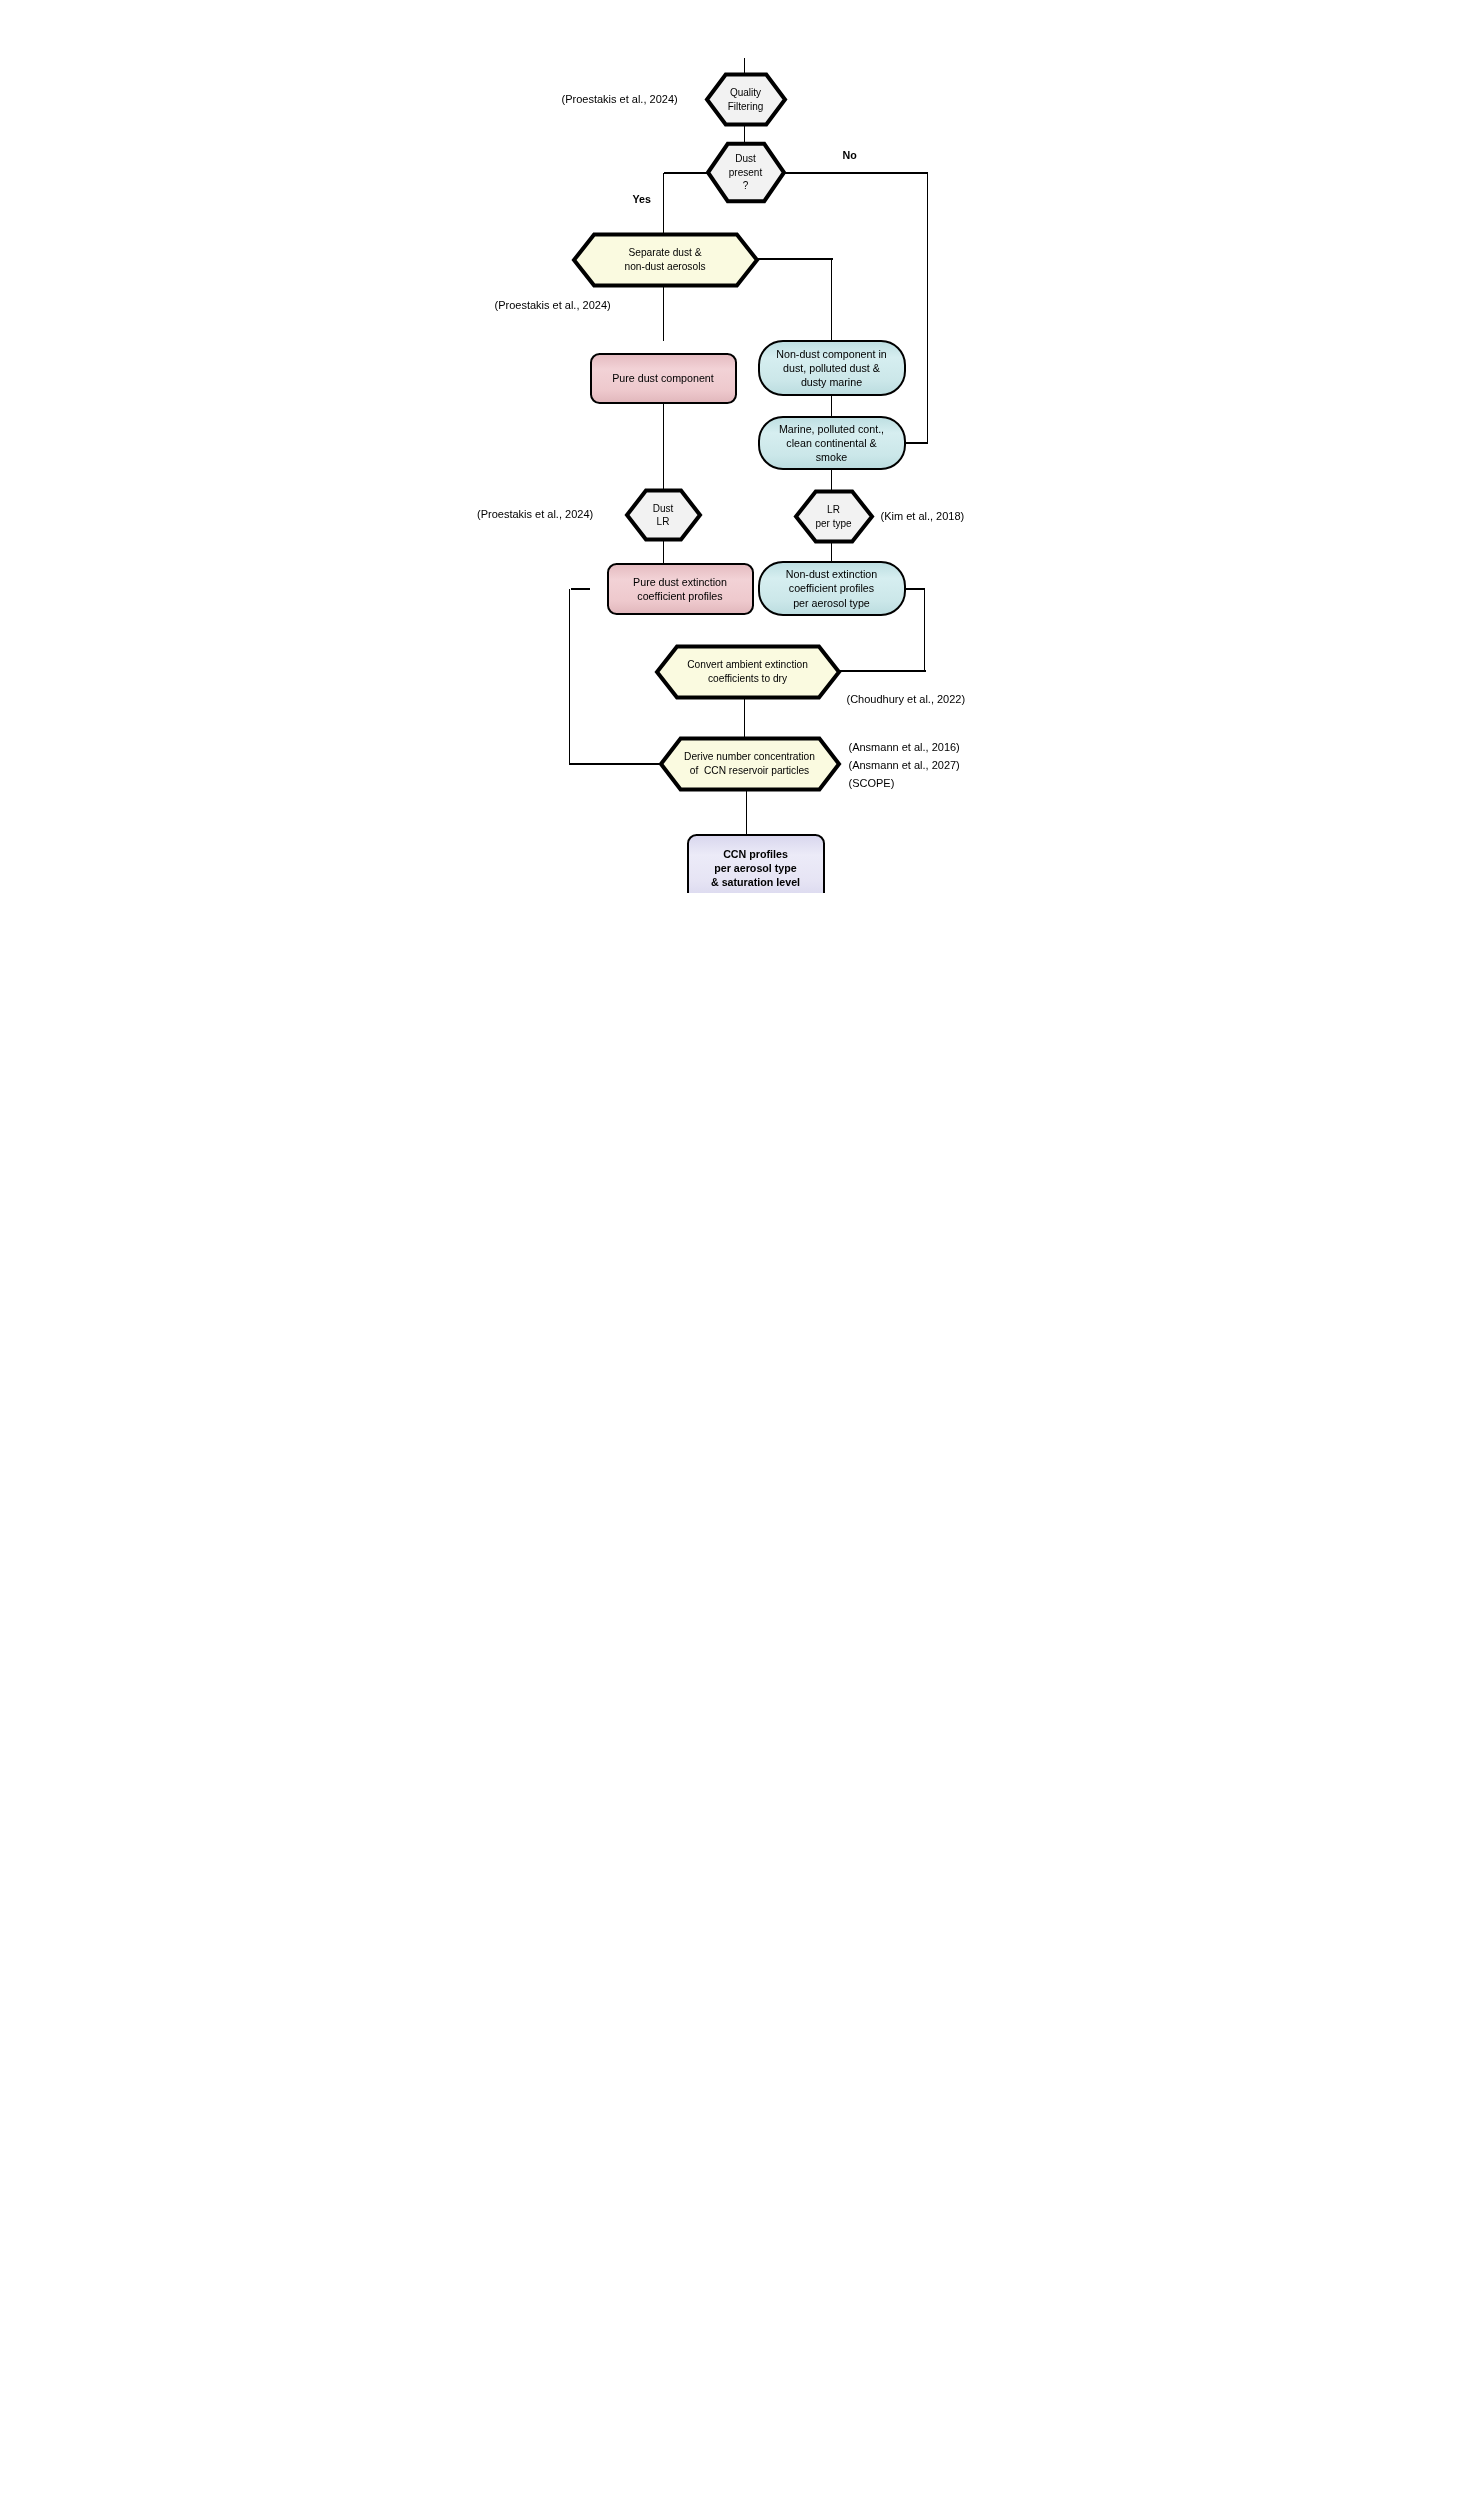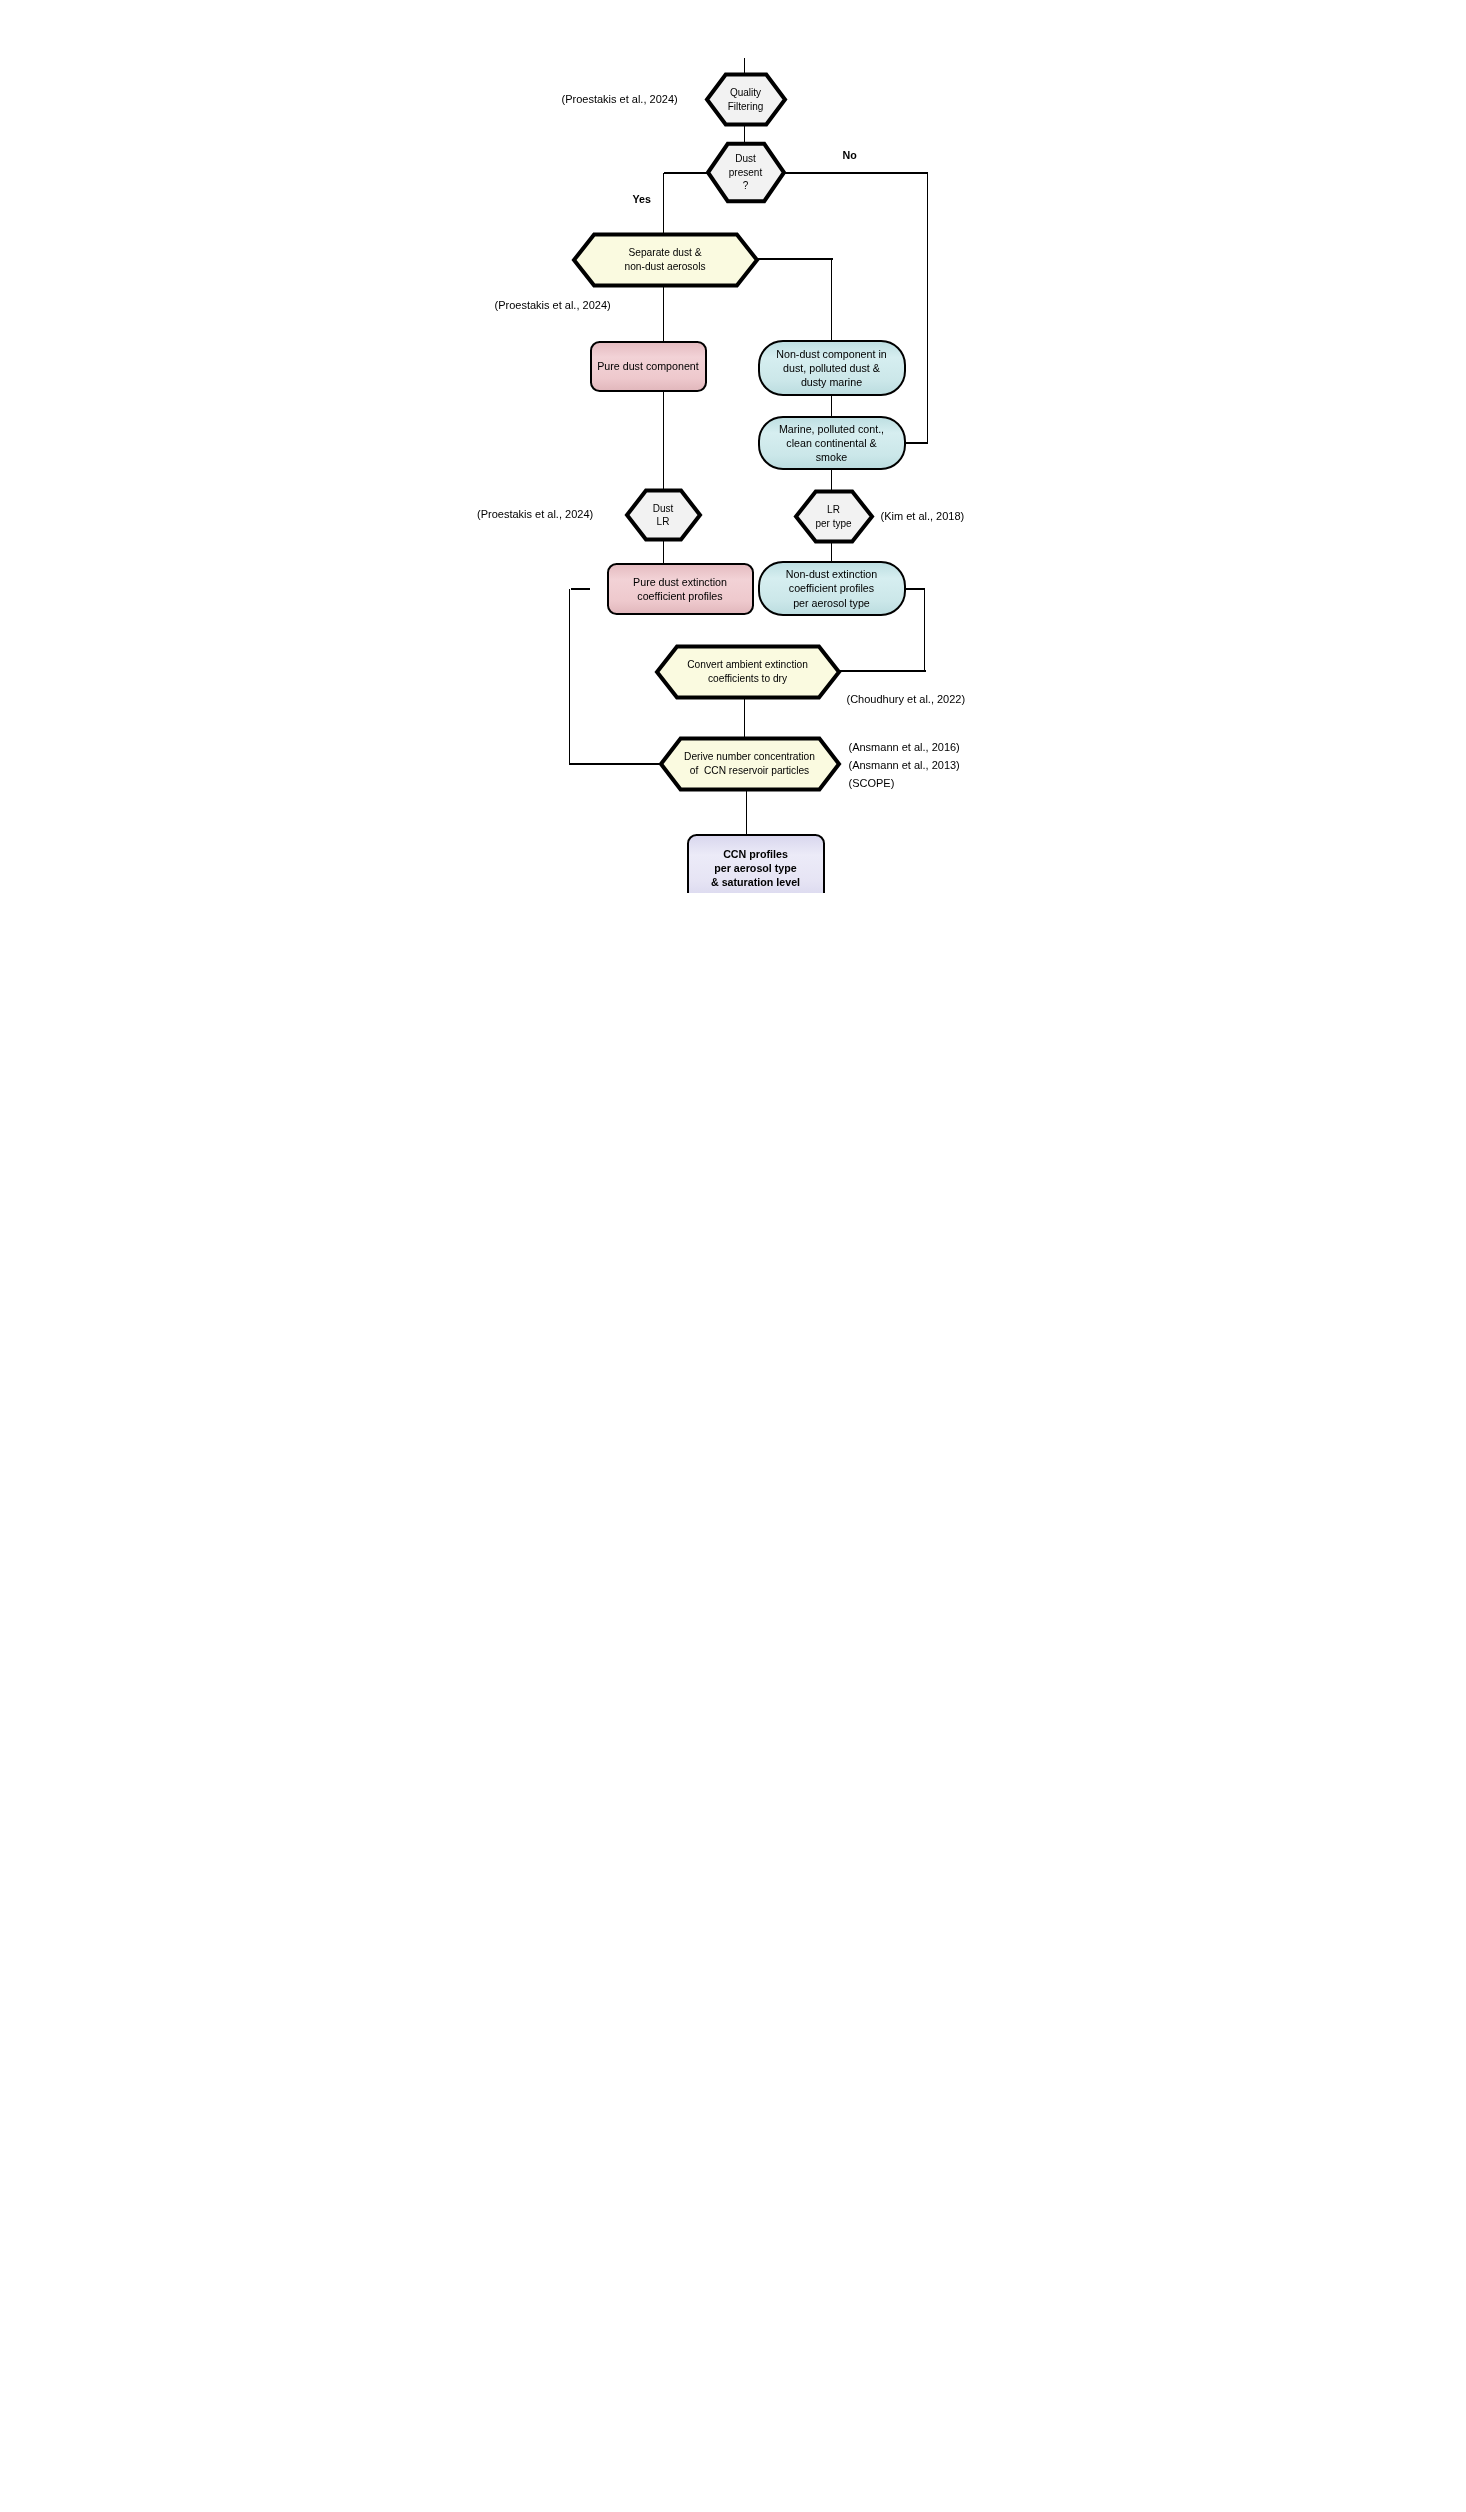--- a/index.html
+++ b/index.html
@@ -103,21 +103,21 @@
   <div class="hex-node hex-cream" style="left:101px;top:233px;width:183px;height:54px">
     <svg viewBox="0 0 100 100" preserveAspectRatio="none">
       <polygon points="0,50 11,3 89,3 100,50 89,97 11,97"></polygon>
       </svg>
     <div class="label">Separate dust &amp;
 non-dust aerosols</div>
   </div>
 
   <div class="cite" style="left:22px;top:299px">(Proestakis et al., 2024)</div>
 
-  <div class="rect-node fill-pink" style="left:117px;top:341px;width:117px;height:51px">
+  <div class="rect-node fill-pink" style="left:117px;top:353px;width:147px;height:51px">
     <div class="label">Pure dust component</div>
   </div>
 
   <div class="rect-node fill-cyan" style="left:285px;top:340px;width:148px;height:56px">
     <div class="label">Non-dust component in
 dust, polluted dust &amp;
 dusty marine</div>
   </div>
 
   <div class="rect-node fill-cyan" style="left:285px;top:416px;width:148px;height:54px">
@@ -168,21 +168,21 @@
 
   <div class="hex-node hex-cream" style="left:188px;top:737px;width:178px;height:54px">
     <svg viewBox="0 0 100 100" preserveAspectRatio="none">
       <polygon points="0,50 11,3 89,3 100,50 89,97 11,97"></polygon>
       </svg>
     <div class="label">Derive number concentration
 of  CCN reservoir particles</div>
   </div>
 
   <div class="cite" style="left:376px;top:741px">(Ansmann et al., 2016)</div>
-  <div class="cite" style="left:376px;top:759px">(Ansmann et al., 2013)</div>
+  <div class="cite" style="left:376px;top:759px">(Ansmann et al., 2027)</div>
   <div class="cite" style="left:376px;top:777px">(SCOPE)</div>
 
   <div class="rect-node fill-lavender bold" style="left:214px;top:834px;width:138px;height:68px">
     <div class="label">CCN profiles
 per aerosol type
 &amp; saturation level</div>
   </div>
 
 </div>
 

